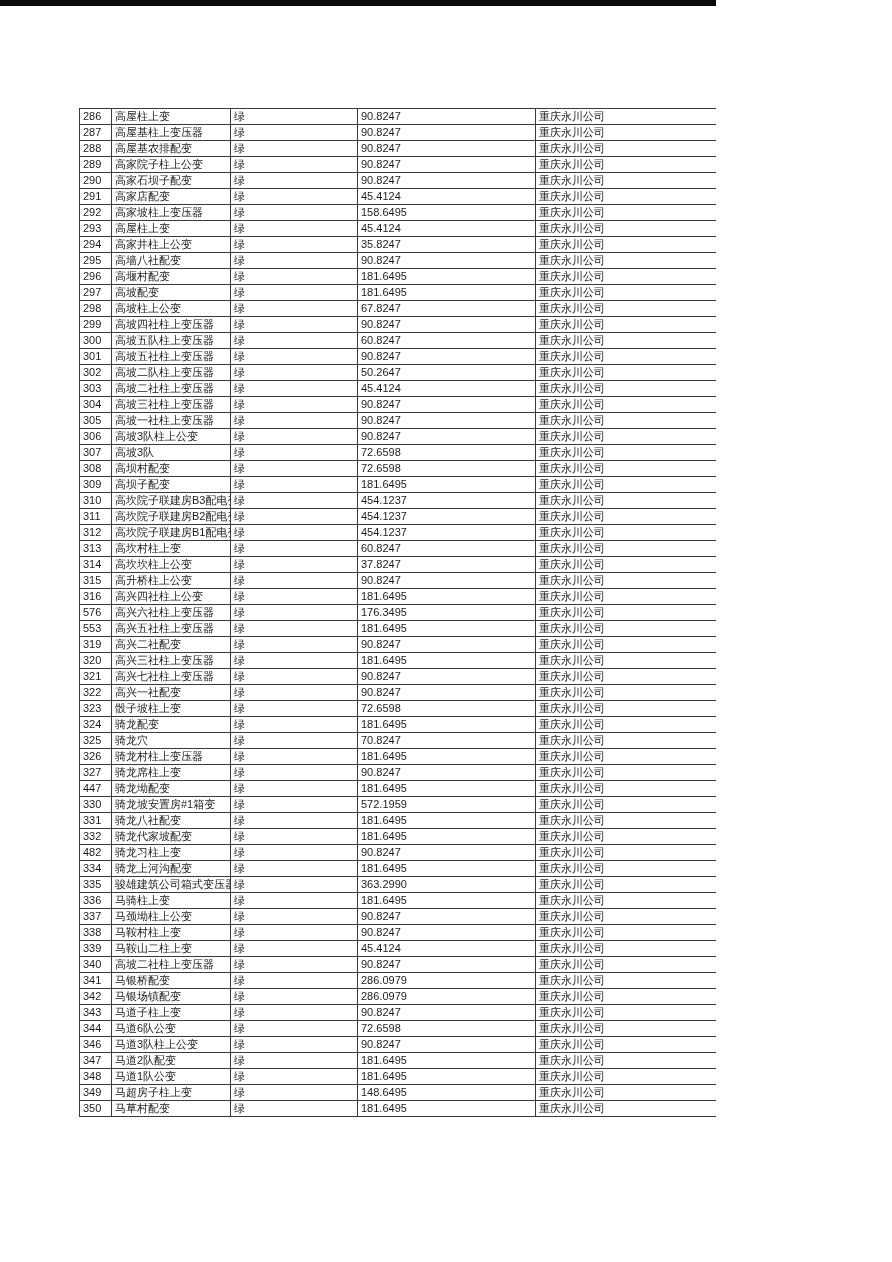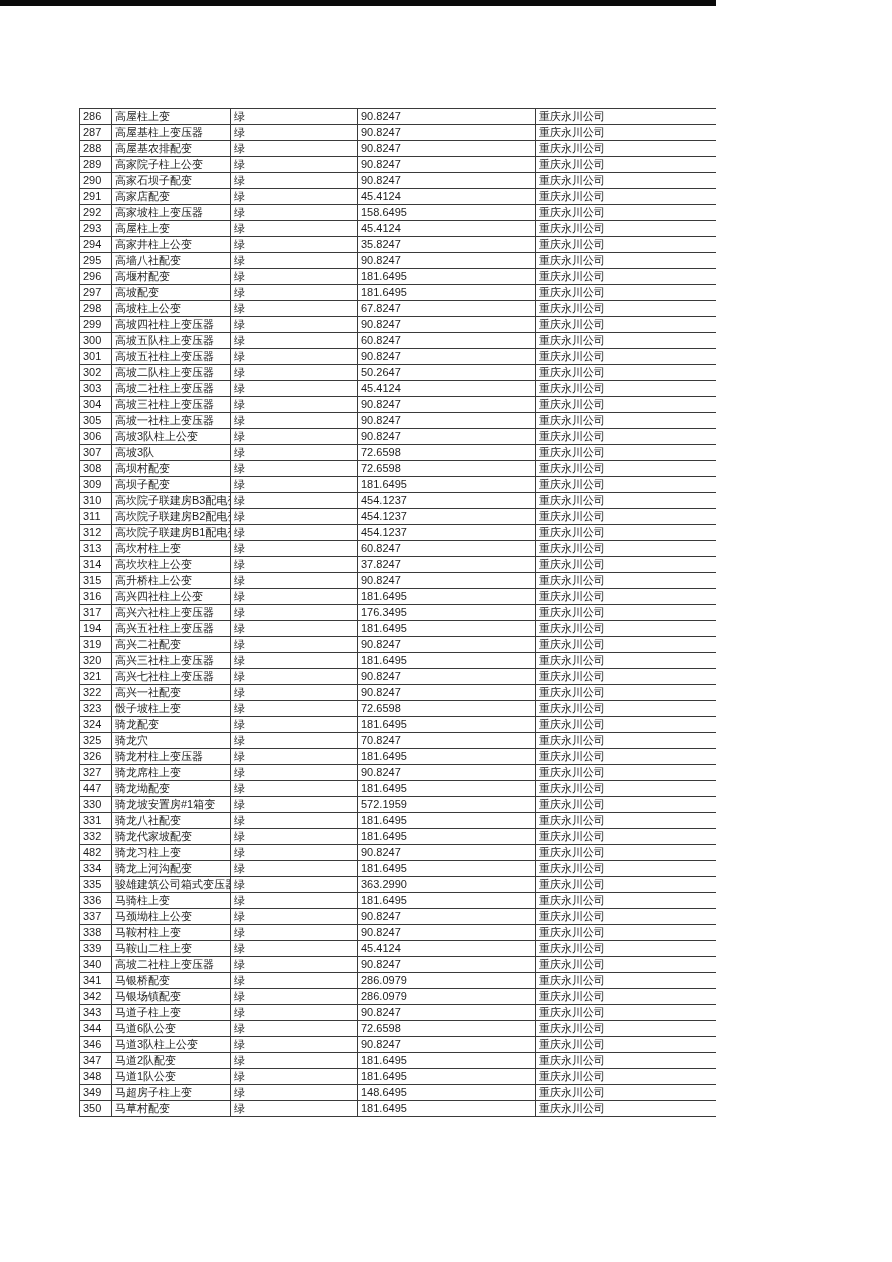--- a/index.html
+++ b/index.html
@@ -274,28 +274,28 @@
           <td class="col-company">重庆永川公司</td>
         </tr>
         <tr>
           <td class="col-index">316</td>
           <td class="col-name">高兴四社柱上公变</td>
           <td class="col-status">绿</td>
           <td class="col-value">181.6495</td>
           <td class="col-company">重庆永川公司</td>
         </tr>
         <tr>
-          <td class="col-index">317</td>
+          <td class="col-index">576</td>
           <td class="col-name">高兴六社柱上变压器</td>
           <td class="col-status">绿</td>
           <td class="col-value">176.3495</td>
           <td class="col-company">重庆永川公司</td>
         </tr>
         <tr>
-          <td class="col-index">194</td>
+          <td class="col-index">553</td>
           <td class="col-name">高兴五社柱上变压器</td>
           <td class="col-status">绿</td>
           <td class="col-value">181.6495</td>
           <td class="col-company">重庆永川公司</td>
         </tr>
         <tr>
           <td class="col-index">319</td>
           <td class="col-name">高兴二社配变</td>
           <td class="col-status">绿</td>
           <td class="col-value">90.8247</td>

